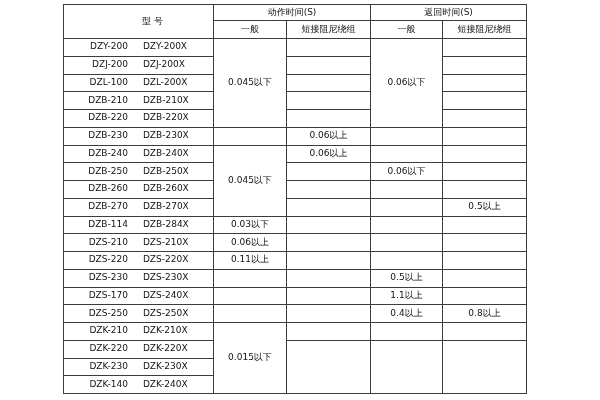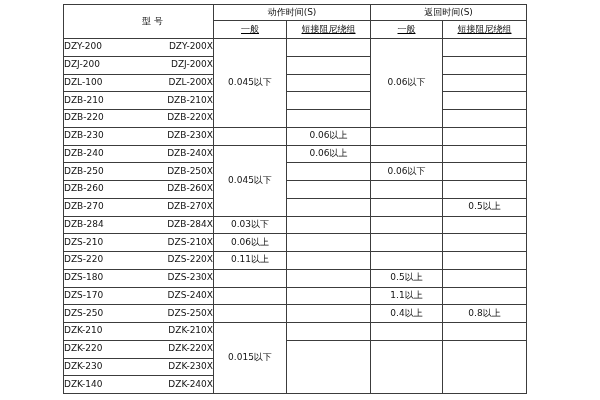--- a/index.html
+++ b/index.html
@@ -34,25 +34,25 @@
     line-height: 1.1;
     color: #111111;
     background: #ffffff;
     overflow: hidden;
     white-space: nowrap;
   }
   thead td {
     font-size: 9.5px;
   }
   tr.hdr1 { height: 16px; }
-  tr.hdr2 { height: 18px; text-decoration: underline; }
+  tr.hdr2 { height: 18px; }
   tbody tr { height: 17.75px; }
   .models {
     display: flex;
-    justify-content: space-between;
+    justify-content: center;
     align-items: center;
     gap: 15px;
   }
   .model-title-cell {
     letter-spacing: 2px;
   }
   .model-title-cell span { letter-spacing: 0; margin-left: 28px; }
 </style>
 </head>
 <body>
@@ -196,21 +196,21 @@
             </div>
           </td>
         <td></td>
         <td></td>
         <td>0.5以上</td>
       </tr>
 
       <tr>
         <td>
             <div class="models">
-              <span>DZB-284</span>
+              <span>DZB-114</span>
               <span>DZB-284X</span>
             </div>
           </td>
         <td>0.03以下</td>
         <td></td>
         <td></td>
         <td></td>
       </tr>
 
       <tr>
@@ -235,21 +235,21 @@
           </td>
         <td>0.11以上</td>
         <td></td>
         <td></td>
         <td></td>
       </tr>
 
       <tr>
         <td>
             <div class="models">
-              <span>DZS-180</span>
+              <span>DZS-230</span>
               <span>DZS-230X</span>
             </div>
           </td>
         <td></td>
         <td></td>
         <td>0.5以上</td>
         <td></td>
       </tr>
 
       <tr>

